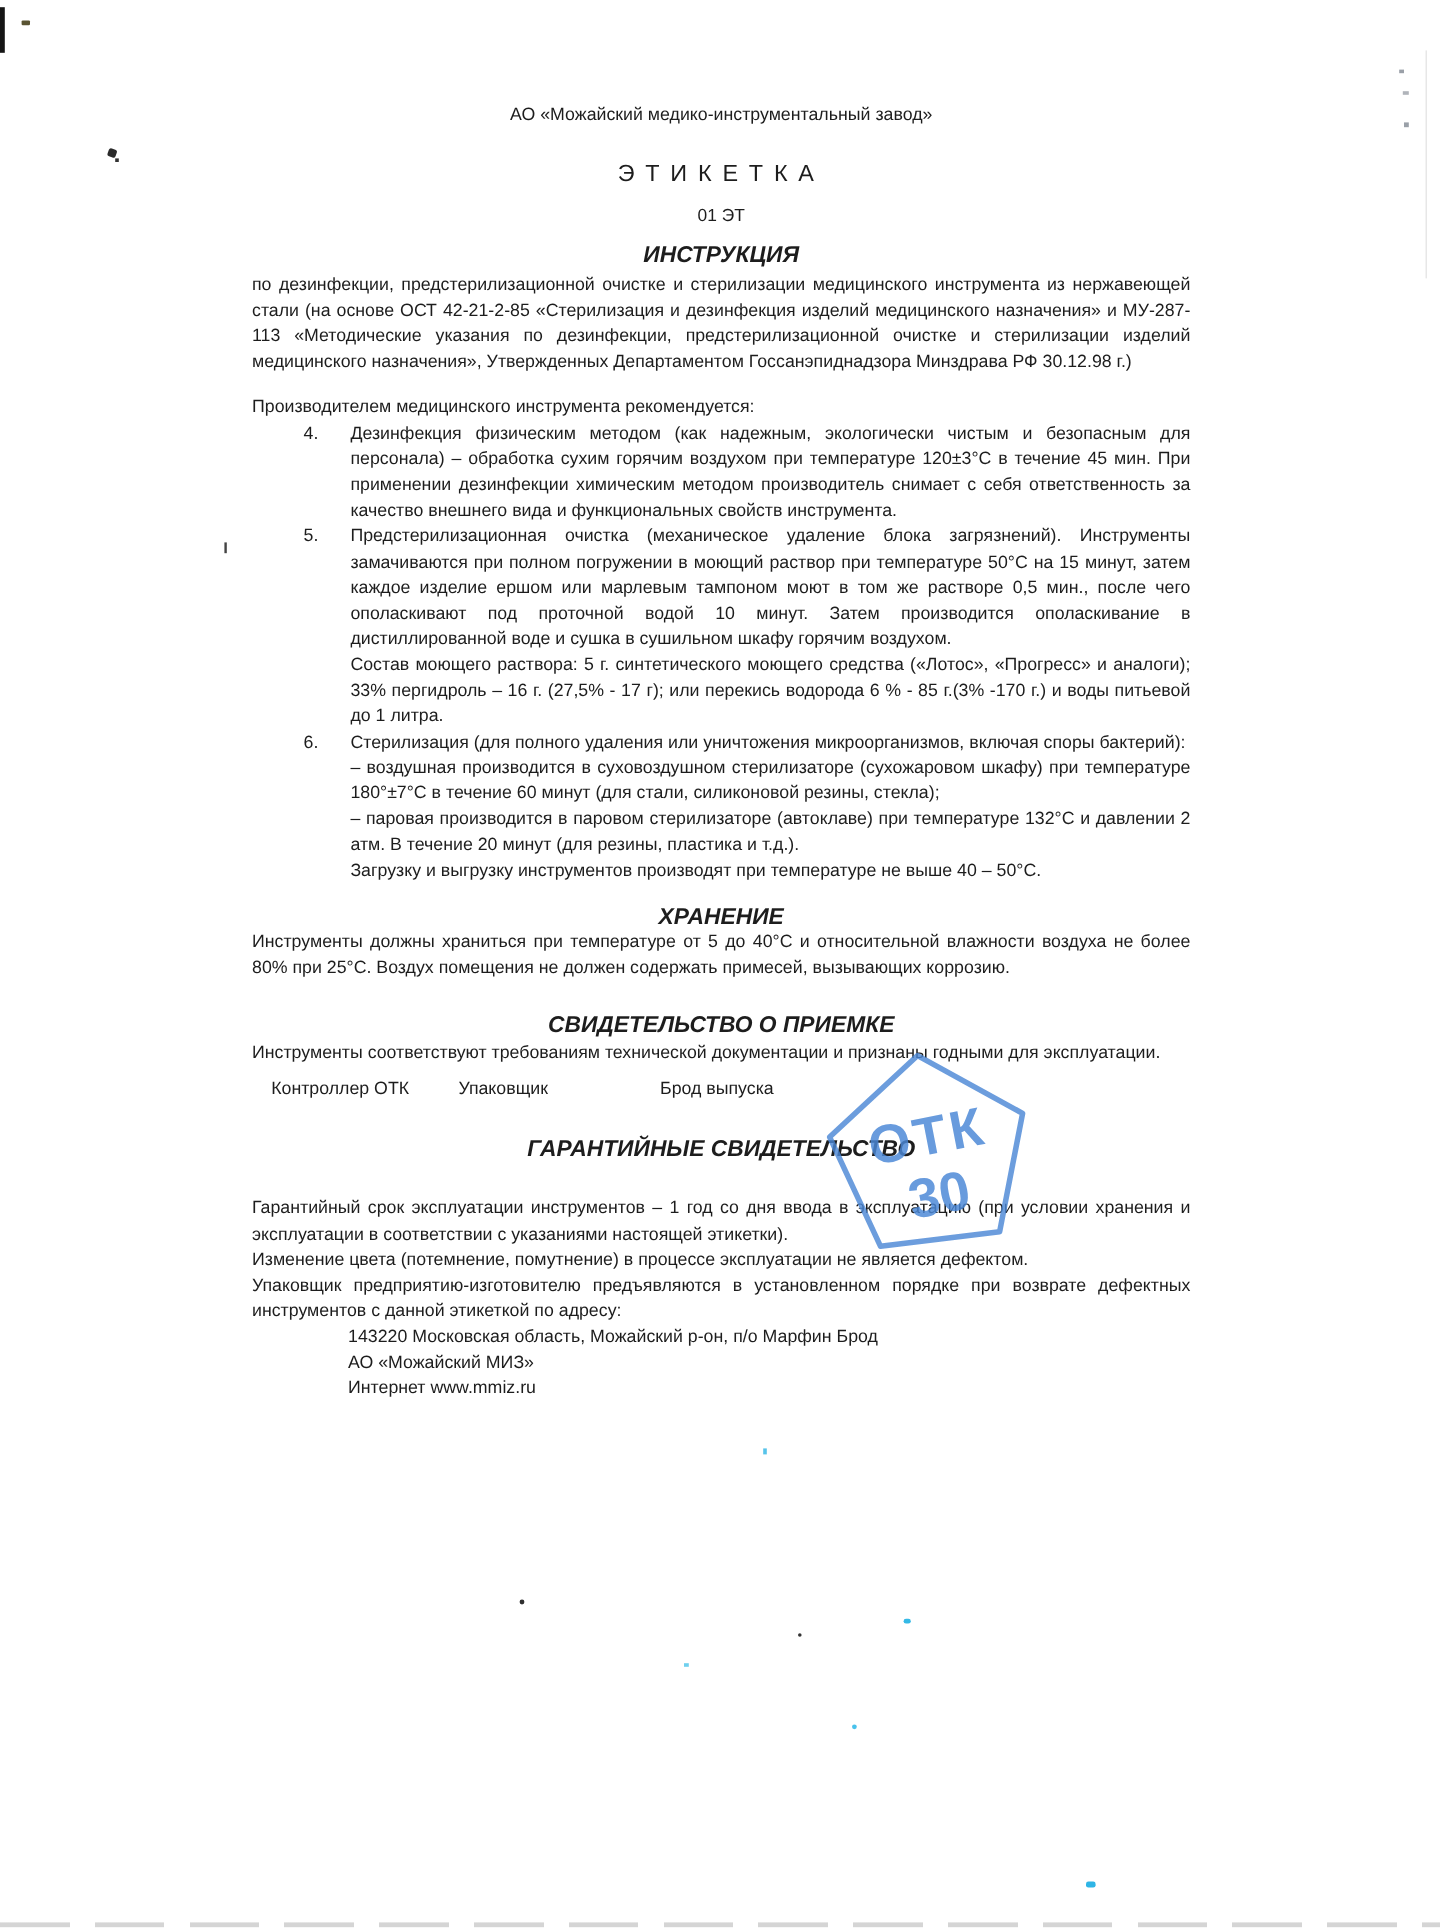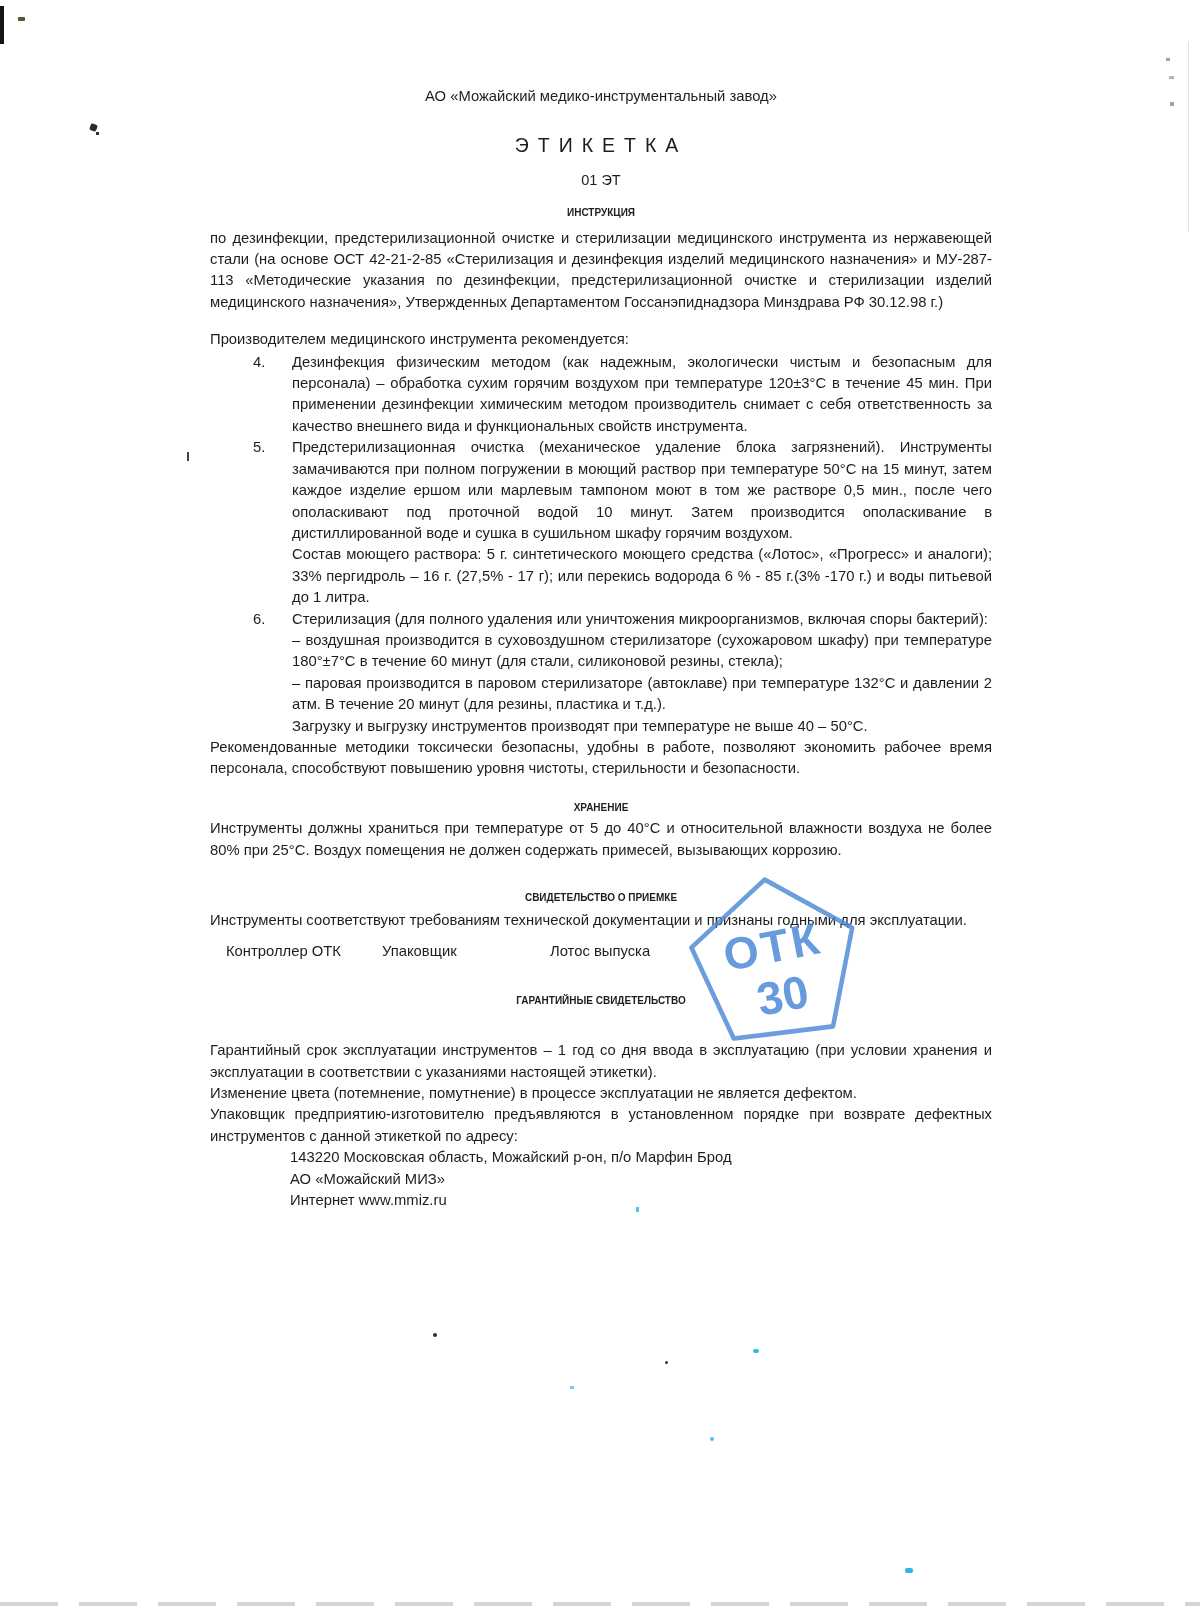--- a/index.html
+++ b/index.html
@@ -10,21 +10,21 @@
     -webkit-font-smoothing:antialiased;
   }
   .doc{
     position:absolute;left:210px;top:86px;width:782px;
     font-size:14.8px;line-height:21.4px;
   }
   .center{text-align:center;}
   .company{margin:0 0 28px 0;}
   .label-title{margin:0 0 13px 0;font-size:19.5px;letter-spacing:9px;font-weight:normal;}
   .label-code{margin:0 0 11px 0;font-size:14.5px;}
-  .sect-heading{margin:0;font-size:10px;font-weight:bold;text-align:center;}
+  .sect-heading{margin:0;font-size:19px;font-weight:bold;text-align:center;font-style:italic;}
   .gap4{margin-bottom:4px;}
   p.just{margin:0;text-align:justify;}
   .lead{margin:16px 0 1px 0;}
   .olist{margin:0;}
   .item{display:flex;}
   .item .num{flex:none;width:39px;margin-left:43px;}
   .item .ibody{flex:1;}
   .storage-sec{margin-top:17px;}
   .accept-sec{margin-top:21px;}
   .accept-sec .sect-heading{margin-bottom:2px;margin-top:26px;}
@@ -102,34 +102,33 @@
       <div class="ibody">
         <p class="just">Стерилизация (для полного удаления или уничтожения микроорганизмов, включая споры бактерий):</p>
         <p class="just">– воздушная производится в суховоздушном стерилизаторе (сухожаровом шкафу) при температуре 180°±7°С в течение 60 минут (для стали, силиконовой резины, стекла);</p>
         <p class="just">– паровая производится в паровом стерилизаторе (автоклаве) при температуре 132°С и давлении 2 атм. В течение 20 минут (для резины, пластика и т.д.).</p>
         <p class="just">Загрузку и выгрузку инструментов производят при температуре не выше 40 – 50°С.</p>
       </div>
     </div>
 
   </div>
 
-  <p class="just">Рекомендованные методики токсически безопасны, удобны в работе, позволяют экономить рабочее время персонала, способствуют повышению уровня чистоты, стерильности и безопасности.</p>
 
   <div class="storage-sec">
     <div class="sect-heading">ХРАНЕНИЕ</div>
     <p class="just">Инструменты должны храниться при температуре от 5 до 40°С и относительной влажности воздуха не более 80% при 25°С. Воздух помещения не должен содержать примесей, вызывающих коррозию.</p>
   </div>
 
   <div class="accept-sec">
     <div class="sect-heading">СВИДЕТЕЛЬСТВО О ПРИЕМКЕ</div>
     <p class="just">Инструменты соответствуют требованиям технической документации и признаны годными для эксплуатации.</p>
     <div class="signers">
       <span class="s0">Контроллер ОТК</span>
       <span class="s1">Упаковщик</span>
-      <span class="s2">Лотос выпуска</span>
+      <span class="s2">Брод выпуска</span>
     </div>
   </div>
 
   <div class="warranty-sec">
     <div class="sect-heading">ГАРАНТИЙНЫЕ СВИДЕТЕЛЬСТВО</div>
     <p class="just">Гарантийный срок эксплуатации инструментов – 1 год со дня ввода в эксплуатацию (при условии хранения и эксплуатации в соответствии с указаниями настоящей этикетки).</p>
     <p class="just wgap">Изменение цвета (потемнение, помутнение) в процессе эксплуатации не является дефектом.</p>
     <p class="just wgap">Упаковщик предприятию-изготовителю предъявляются в установленном порядке при возврате дефектных инструментов с данной этикеткой по адресу:</p>
     <div class="address">
       <div>143220 Московская область, Можайский р-он, п/о Марфин Брод</div>

